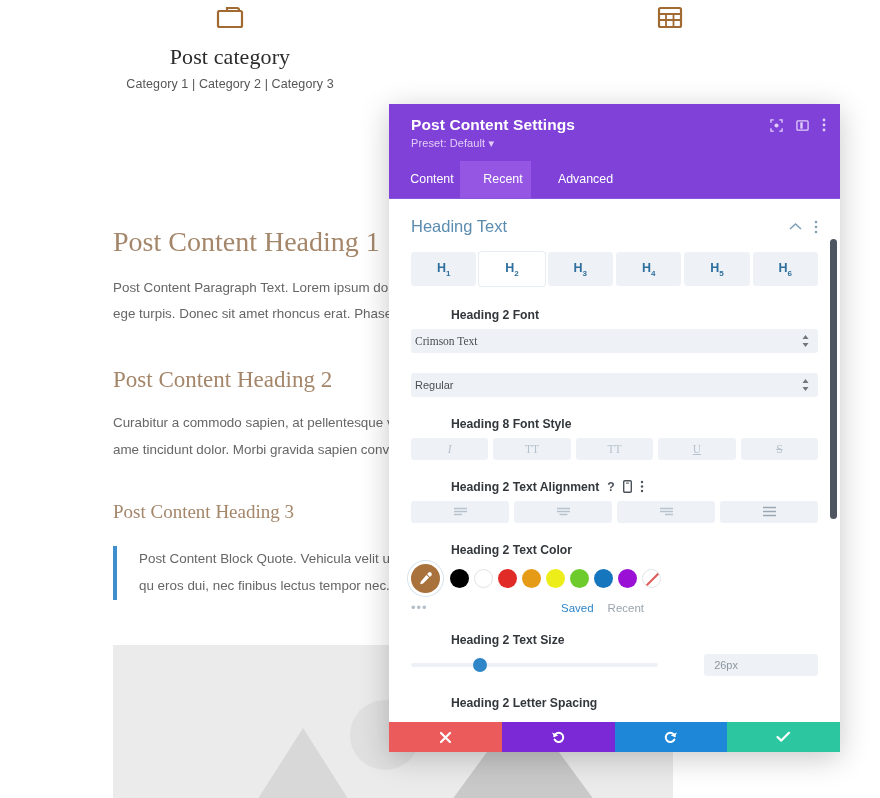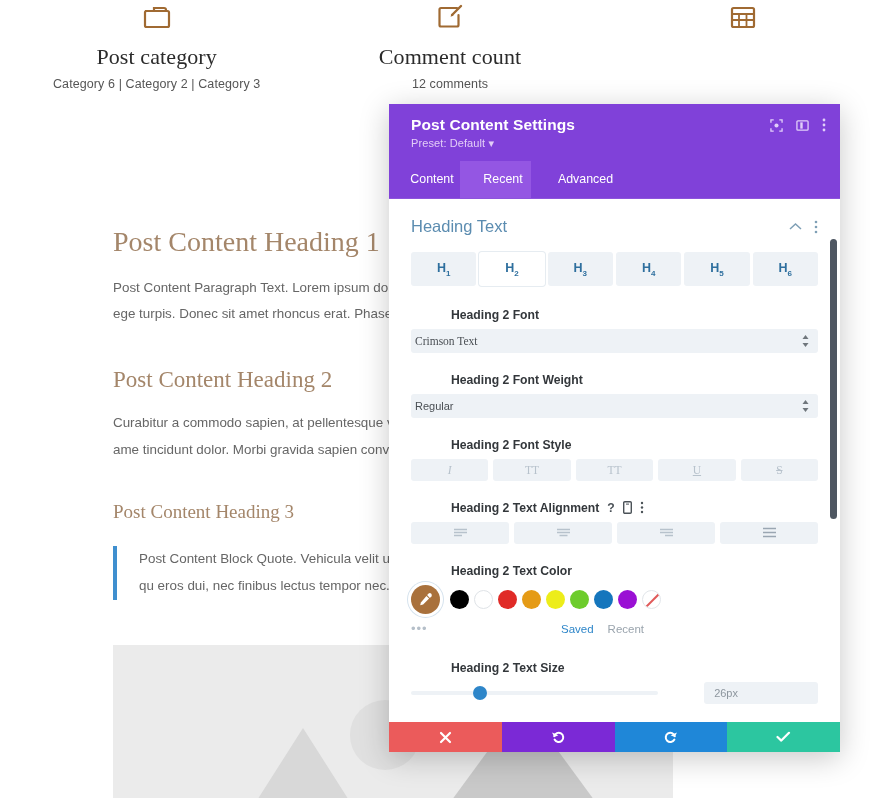--- a/index.html
+++ b/index.html
@@ -227,35 +227,23 @@
   <div class="meta-row">
 
     <div class="meta-col">
       <div class="meta-icon">
         <svg width="30" height="26" viewBox="0 0 30 26">
           <path d="M3 7 h9 l0 -3 h10 a2 2 0 0 1 2 2 v1" fill="none" stroke="#a06a32" stroke-width="2.2"></path>
           <rect x="3" y="7" width="24" height="16" rx="1.5" fill="none" stroke="#a06a32" stroke-width="2.2"></rect>
         </svg>
       </div>
       <div class="meta-title">Post category</div>
-      <div class="meta-sub">Category 6 | Category 2 | Category 3</div>
-    </div>
-
-    <div class="meta-col">
-      <div class="meta-icon">
-        <svg width="30" height="28" viewBox="0 0 30 28">
-          <path d="M22 5 L6 5 a1.5 1.5 0 0 0 -1.5 1.5 L4.5 22 a1.5 1.5 0 0 0 1.5 1.5 L22 23.5
-                   a1.5 1.5 0 0 0 1.5 -1.5 L23.5 12" fill="none" stroke="#a06a32" stroke-width="2.2" stroke-linecap="round"></path>
-          <path d="M17 12 L26 3" stroke="#a06a32" stroke-width="2.4" stroke-linecap="round"></path>
-          <path d="M15.5 13.8 L16.8 10.8 L18.6 12.6 Z" fill="#a06a32"></path>
-        </svg>
-      </div>
-      <div class="meta-title">Comment count</div>
-      <div class="meta-sub">12 comments</div>
-    </div>
+      <div class="meta-sub">Category 1 | Category 2 | Category 3</div>
+    </div>
+
 
     <div class="meta-col">
       <div class="meta-icon">
         <svg width="28" height="26" viewBox="0 0 28 26">
           <rect x="3" y="4" width="22" height="19" rx="1.5" fill="none" stroke="#a06a32" stroke-width="2.2"></rect>
           <path d="M3 10 h22 M3 16 h22 M10 10 v13 M17.5 10 v13" stroke="#a06a32" stroke-width="1.8"></path>
         </svg>
       </div>
     </div>
   </div>
@@ -362,32 +350,31 @@
         <div class="select-box">
           <span class="select-val serif">Crimson Text</span>
           <span class="spin">
             <svg width="7" height="12" viewBox="0 0 7 12">
               <path d="M3.5 0 L6.5 4 L0.5 4 Z" fill="#6f767c"></path>
               <path d="M3.5 12 L0.5 8 L6.5 8 Z" fill="#6f767c"></path>
             </svg>
           </span>
         </div>
 
-        <div class="field-label">Heading 2 Font Weight</div>
         <div class="select-box">
           <span class="select-val">Regular</span>
           <span class="spin">
             <svg width="7" height="12" viewBox="0 0 7 12">
               <path d="M3.5 0 L6.5 4 L0.5 4 Z" fill="#6f767c"></path>
               <path d="M3.5 12 L0.5 8 L6.5 8 Z" fill="#6f767c"></path>
             </svg>
           </span>
         </div>
 
-        <div class="field-label">Heading 2 Font Style</div>
+        <div class="field-label">Heading 8 Font Style</div>
         <div class="btn-row">
           <div class="sq-btn">
             <span class="gl" style="font-style:italic;">I</span>
           </div>
           <div class="sq-btn">
             <span class="gl">TT</span>
           </div>
           <div class="sq-btn">
             <span class="gl" style="font-variant:small-caps;">TT</span>
           </div>
@@ -462,21 +449,21 @@
           <div class="sw none"></div>
         </div>
         <div class="sw-footer">
           <span class="dots">•••</span>
           <span class="sw-links">
             <span class="lnk-saved">Saved</span>
             <span class="lnk-recent">Recent</span>
           </span>
         </div>
 
-        <div class="field-label" style="margin-top:25px;">Heading 2 Text Size</div>
+        <div class="field-label" style="margin-top:18px;">Heading 2 Text Size</div>
         <div class="slider-row">
           <div class="slider-track">
             <div class="slider-knob" style="left:25%;"></div>
           </div>
           <div class="num-box">26px</div>
         </div>
 
         <div class="field-label">Heading 2 Letter Spacing</div>
 
       </div>

